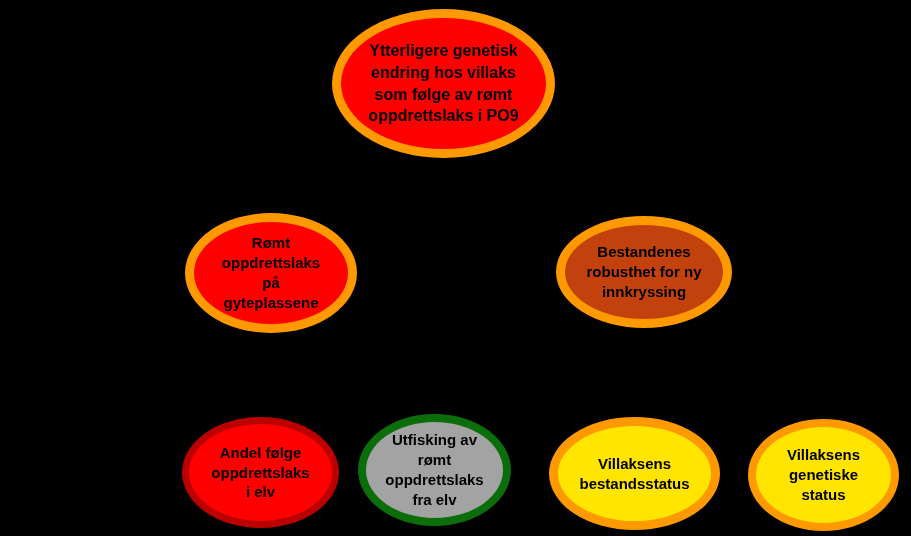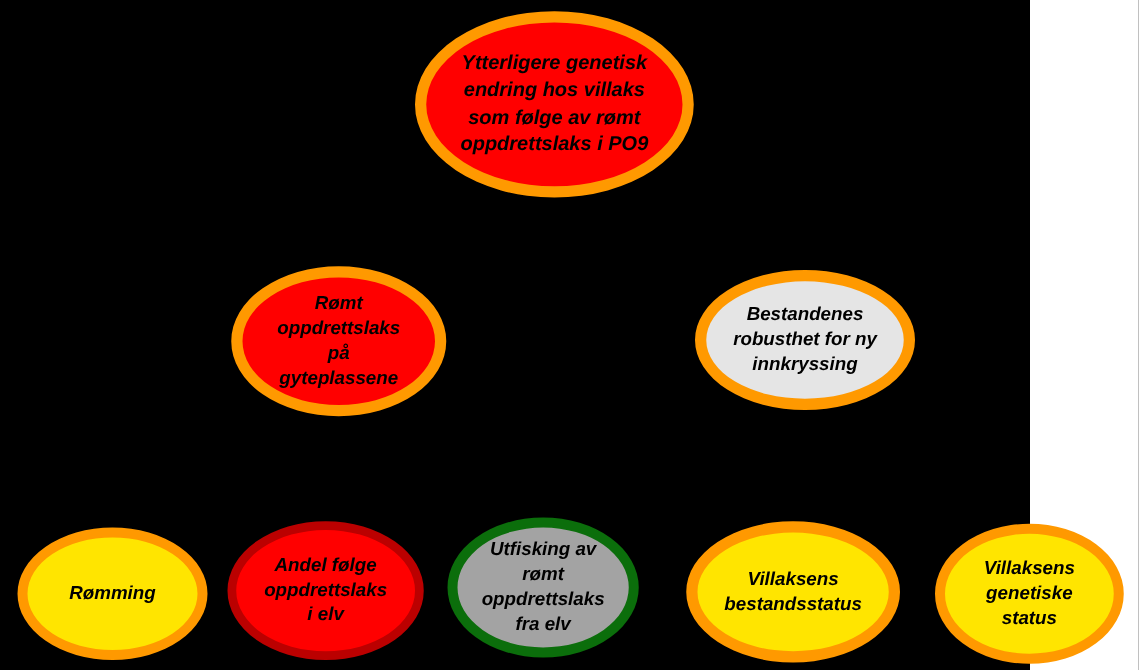--- a/index.html
+++ b/index.html
@@ -3,23 +3,22 @@
 <meta charset="utf-8">
 <style>
   html, body { margin: 0; padding: 0; }
   body {
     width: 911px; height: 536px;
     overflow: hidden;
     font-family: "Liberation Sans", sans-serif;
   }
   .diagram {
     position: relative;
-    width: 824px; height: 536px;
+    width: 911px; height: 536px;
     background: #000000;
-    font-style: italic;
   }
   .node {
     position: absolute;
     box-sizing: border-box;
     border-style: solid;
     border-radius: 50%;
     display: flex;
     align-items: center;
     justify-content: center;
   }
@@ -56,29 +55,26 @@
 oppdrettslaks i PO9</span>
   </div>
 
   <div class="node n1" style="background-color: rgb(255, 0, 0); border-color: rgb(255, 153, 0);">
     <span class="label">Rømt
 oppdrettslaks
 på
 gyteplassene</span>
   </div>
 
-  <div class="node n2" style="background-color: #e5e5e5; border-color: rgb(255, 153, 0);">
+  <div class="node n2" style="background-color: #c2410c; border-color: rgb(255, 153, 0);">
     <span class="label">Bestandenes
 robusthet for ny
 innkryssing</span>
   </div>
 
-  <div class="node n3" style="background-color: rgb(255, 229, 0); border-color: rgb(255, 153, 0);">
-    <span class="label">Rømming</span>
-  </div>
 
   <div class="node n4" style="background-color: rgb(255, 0, 0); border-color: rgb(187, 0, 0);">
     <span class="label">Andel følge
 oppdrettslaks
 i elv</span>
   </div>
 
   <div class="node n5" style="background-color: #a3a3a3; border-color: rgb(11, 110, 11); align-items: center;">
     <span class="label">Utfisking av
 rømt

